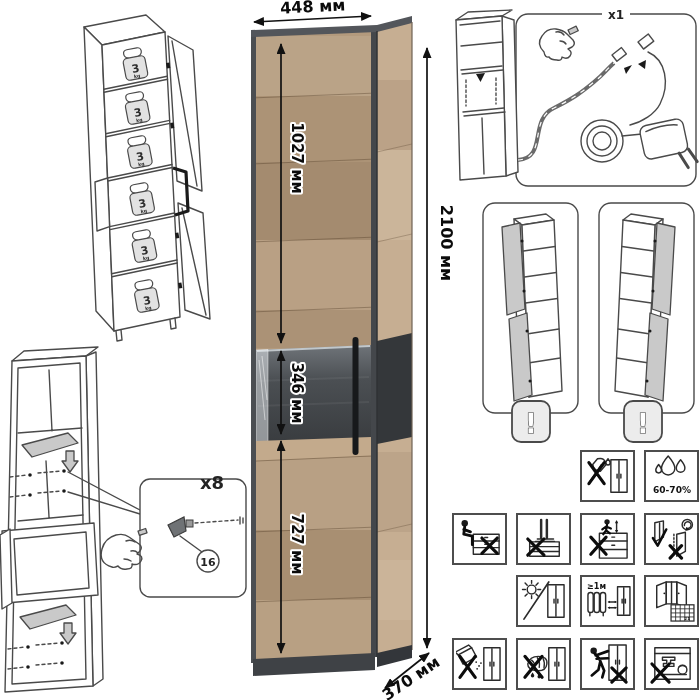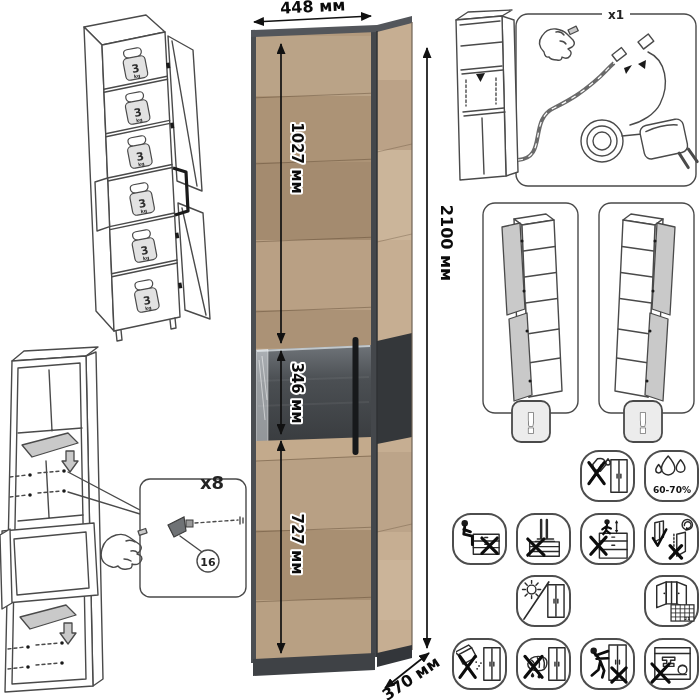--- a/index.html
+++ b/index.html
@@ -5,21 +5,21 @@
   html,body{margin:0;padding:0;background:#fff;}
   .page{position:relative;width:700px;height:700px;background:#fff;overflow:hidden;
         font-family:"DejaVu Sans",sans-serif;}
   .abs{position:absolute;}
   
   .li{fill:none;stroke:#4a4a4a;stroke-width:1.4;stroke-linecap:round;stroke-linejoin:round;}
   .lw{fill:#fff;stroke:#4a4a4a;stroke-width:1.4;stroke-linejoin:round;}
   .lg{fill:#c9c9c9;stroke:#4a4a4a;stroke-width:1.3;stroke-linejoin:round;}
   .lk{fill:#1a1a1a;stroke:none;}
   
-  .cell{position:absolute;width:55px;height:52px;border:2px solid #4d4d4d;border-radius:19px;
+  .cell{position:absolute;width:55px;height:52px;border:2px solid #4d4d4d;border-radius:0;
         background:#fff;box-sizing:border-box;display:flex;align-items:center;justify-content:center;}
   .ic{fill:none;stroke:#2b2b2b;stroke-width:1.5;stroke-linecap:round;stroke-linejoin:round;}
   .if{fill:#1a1a1a;stroke:none;}
   .xx{fill:none;stroke:#0c0c0c;stroke-width:3.3;stroke-linecap:round;}
   .it{font:bold 9.5px "DejaVu Sans",sans-serif;fill:#111;text-anchor:middle;}
   
   .dimln{stroke:#111;stroke-width:1.7;}
   .dimt{font:bold 16px "DejaVu Sans",sans-serif;fill:#0b0b0b;text-anchor:middle;}
   .dimi{font:bold 15px "DejaVu Sans",sans-serif;fill:#0b0b0b;text-anchor:middle;
         stroke:#fff;stroke-width:4;paint-order:stroke;stroke-linejoin:round;}
@@ -370,20 +370,38 @@
         <circle class="ic" cx="11" cy="10" r="4.6"></circle>
         <path class="ic" d="M11,3.5 V0.5 M11,16.5 V19.5 M4.5,10 H1.5 M17.5,10 H20.5 M6.4,5.4 L4.2,3.2 M15.6,14.6 L17.8,16.8 M6.4,14.6 L4.2,16.8 M15.6,5.4 L17.8,3.2"></path>
         <path class="ic" style="stroke-width:1.8" d="M3,41 L29,2"></path>
         <g transform="translate(28,5)">
           <rect class="ic" width="17" height="34"></rect>
             <path class="ic" d="M8.5,1 V33 M6.5,15 V19 M10.5,15 V19"></path>
         </g>
       </svg>
     </div>
 
+    <div class="cell" style="left:132px;top:129px">
+      <svg width="48" height="42" viewBox="0 0 48 44">
+        <text class="it" style="font-size:8.5px;text-anchor:start" x="2" y="9">≥1м</text>
+        <rect class="ic" x="3" y="13" width="5.5" height="21" rx="2.7"></rect>
+        <rect class="ic" x="9.5" y="13" width="5.5" height="21" rx="2.7"></rect>
+        <rect class="ic" x="16" y="13" width="5.5" height="21" rx="2.7"></rect>
+        <path class="ic" d="M5,34.5 v3 M19,34.5 v3"></path>
+        <path class="ic" d="M25,23 h7 M25,29 h7"></path>
+        <polygon class="if" points="23.5,23 26,21.8 26,24.2"></polygon>
+          <polygon class="if" points="33.5,23 31,21.8 31,24.2"></polygon>
+        <polygon class="if" points="23.5,29 26,27.8 26,30.2"></polygon>
+          <polygon class="if" points="33.5,29 31,27.8 31,30.2"></polygon>
+        <g transform="translate(34,7)">
+          <rect class="ic" width="13" height="30"></rect>
+            <path class="ic" d="M6.5,1 V29 M4.8,13 V17 M8.2,13 V17"></path>
+        </g>
+      </svg>
+    </div>
 
     <div class="cell" style="left:196px;top:129px">
       <svg width="48" height="42" viewBox="0 0 48 44">
         <rect class="ic" x="18" y="2" width="11" height="23"></rect>
         <path class="ic" d="M23.5,2 V25"></path>
         <path class="ic" d="M18,2 L8,6 L8,29 L18,25 z M29,2 L39,6 L39,29 L29,25 z"></path>
         <circle class="if" cx="16" cy="14" r="1"></circle>
           <circle class="if" cx="31" cy="14" r="1"></circle>
         <g transform="translate(23,26)">
           <rect x="0" y="0" width="24" height="17" fill="#fff" stroke="#2b2b2b" stroke-width="1.3"></rect>

